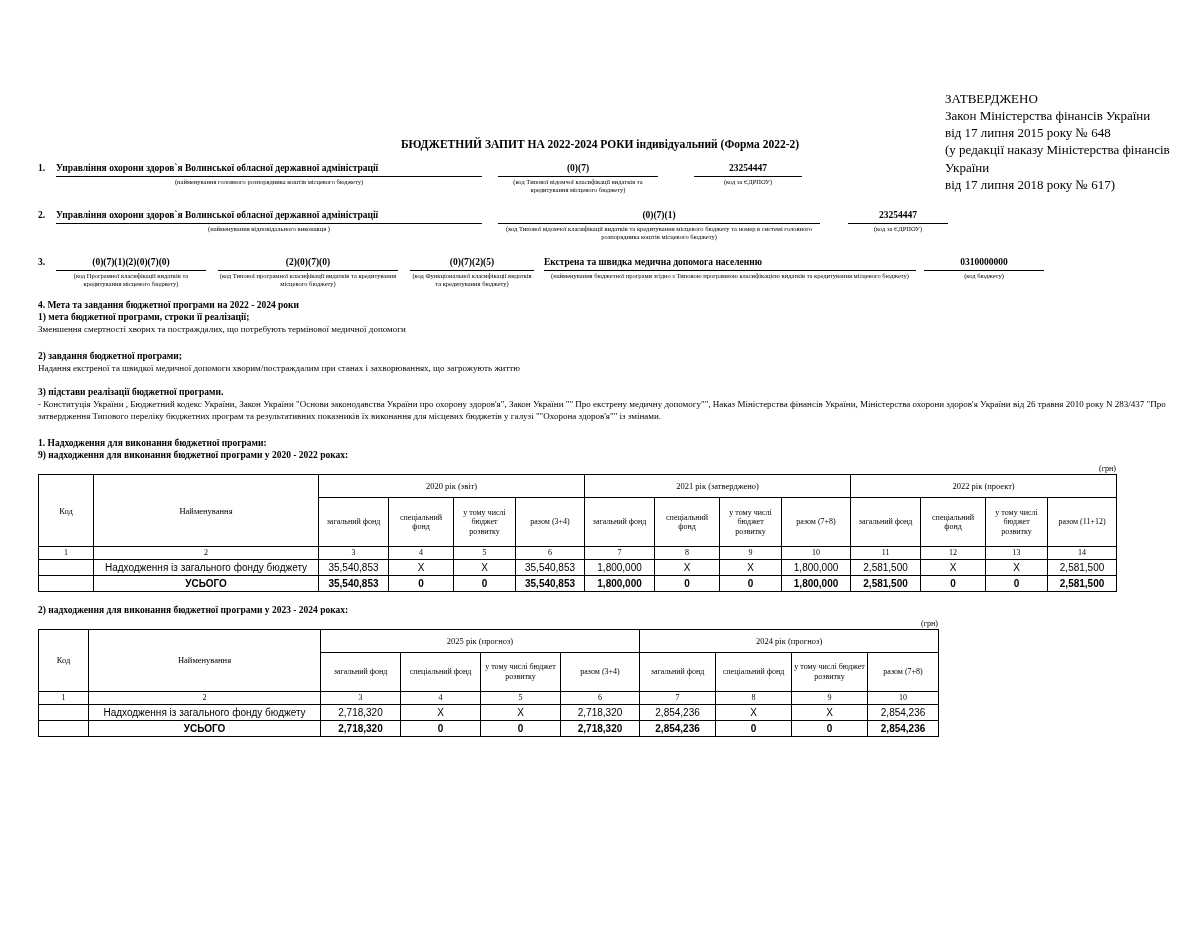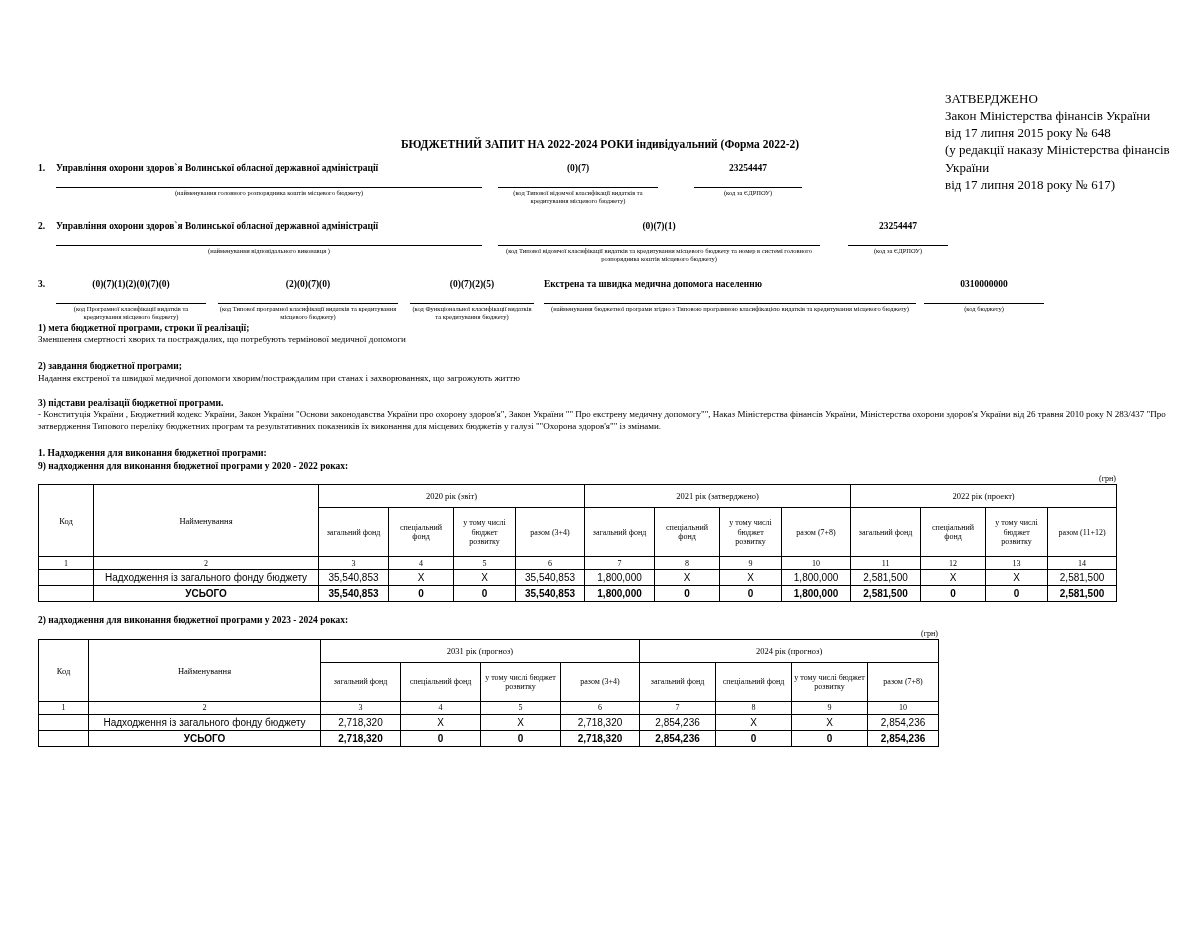--- a/index.html
+++ b/index.html
@@ -11,21 +11,21 @@
 
   .title { padding-top:138px; width:1150px; margin:0 auto; text-align:center;
            font-weight:bold; font-size:11.5px; }
 
   .content { margin-left:38px; margin-right:30px; }
 
   .sec-row { display:flex; align-items:flex-start; }
   .sec-num { font-weight:bold; font-size:9.5px; width:18px; flex:none; }
   .field { flex:none; }
   .fv { border-bottom:1px solid #000; font-weight:bold; font-size:9.5px;
-        text-align:center; padding-bottom:12px; min-height:12px; line-height:1.25; }
+        text-align:center; padding-bottom:1px; min-height:12px; line-height:1.25; }
   .fv.left { text-align:left; }
   .fc { font-size:6.5px; text-align:center; line-height:1.3; padding-top:1px; }
 
   .sec1 { margin-top:13px; }
   .s-name   { width:426px; }
   .s1-code  { width:160px; margin-left:16px; }
   .s1-edrpou{ width:108px; margin-left:36px; }
 
   .sec2 { margin-top:15px; }
   .s2-code  { width:322px; margin-left:16px; }
@@ -127,20 +127,21 @@
       <div class="field s3-f4">
         <div class="fv left">Екстрена та швидка медична допомога населенню</div>
         <div class="fc">(найменування бюджетної програми згідно з Типовою програмною класифікацією видатків та кредитування місцевого бюджету)</div>
       </div>
       <div class="field s3-f5">
         <div class="fv">0310000000</div>
         <div class="fc">(код бюджету)</div>
       </div>
     </div>
 
+    <div class="h-bold mt10">4. Мета та завдання бюджетної програми на 2022 - 2024 роки</div>
     <div class="h-bold">1) мета бюджетної програми, строки її реалізації;</div>
     <div class="para">Зменшення смертності хворих та постраждалих, що потребують термінової медичної допомоги</div>
     <div class="h-bold mt14">2) завдання бюджетної програми;</div>
     <div class="para">Надання екстреної та швидкої медичної допомоги хворим/постраждалим при станах і захворюваннях, що загрожують життю</div>
     <div class="h-bold mt12">3) підстави реалізації бюджетної програми.</div>
     <div class="para">- Конституція України , Бюджетний кодекс  України,  Закон України "Основи законодавства України про охорону здоров'я",  Закон України "" Про екстрену медичну допомогу"", Наказ Міністерства фінансів України, Міністерства охорони здоров'я України від 26 травня 2010 року N 283/437 "Про затвердження Типового переліку бюджетних програм та результативних показників їх виконання для місцевих бюджетів у галузі ""Охорона здоров'я"" із змінами.</div>
 
     <div class="h-bold mt14">1. Надходження для виконання бюджетної програми:</div>
     <div class="h-bold">9) надходження для виконання бюджетної програми у 2020 - 2022 роках:</div>
 
@@ -249,21 +250,21 @@
           <col style="width:79px">
         <col style="width:76px">
           <col style="width:76px">
           <col style="width:76px">
           <col style="width:71px">
       </colgroup>
       <tbody>
           <tr class="yr">
         <td rowspan="2">Код</td>
         <td rowspan="2">Найменування</td>
-        <td colspan="4">2031 рік (прогноз)</td>
+        <td colspan="4">2025 рік (прогноз)</td>
         <td colspan="4">2024 рік (прогноз)</td>
       </tr>
       <tr class="sub">
         <td>загальний фонд</td>
         <td>спеціальний фонд</td>
         <td>у тому числі бюджет розвитку</td>
         <td>разом (3+4)</td>
         <td>загальний фонд</td>
         <td>спеціальний фонд</td>
         <td>у тому числі бюджет розвитку</td>

